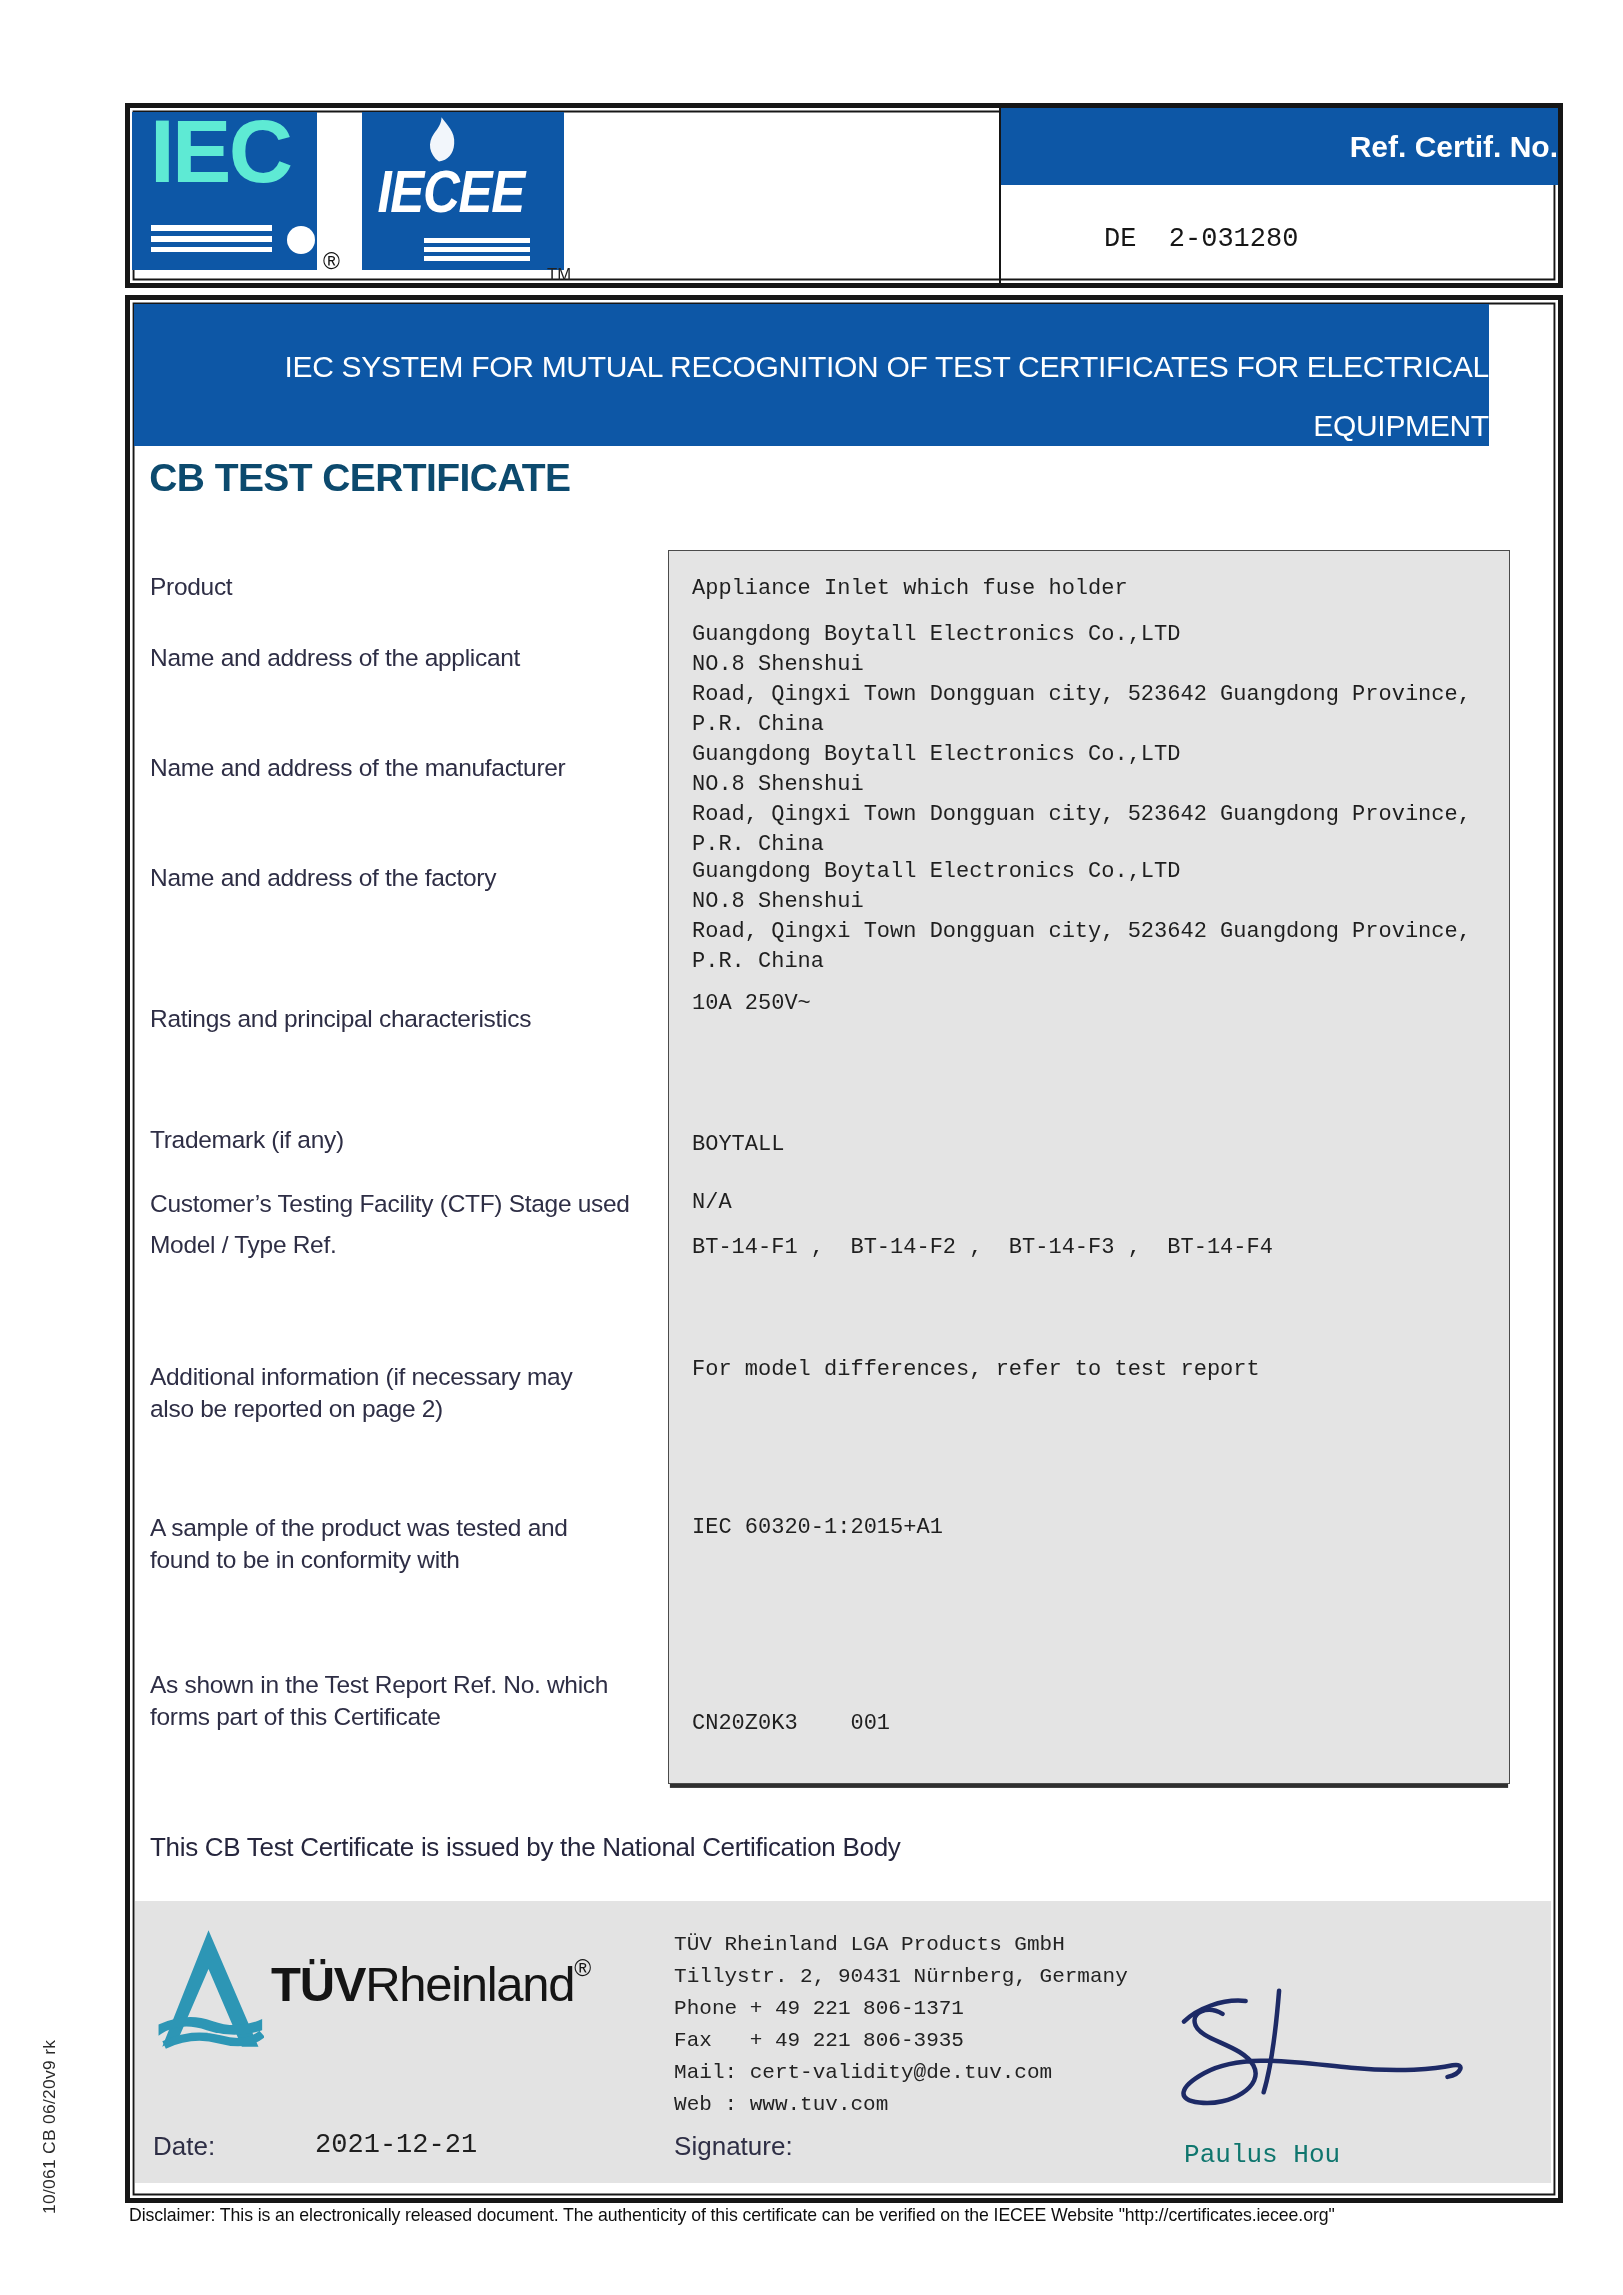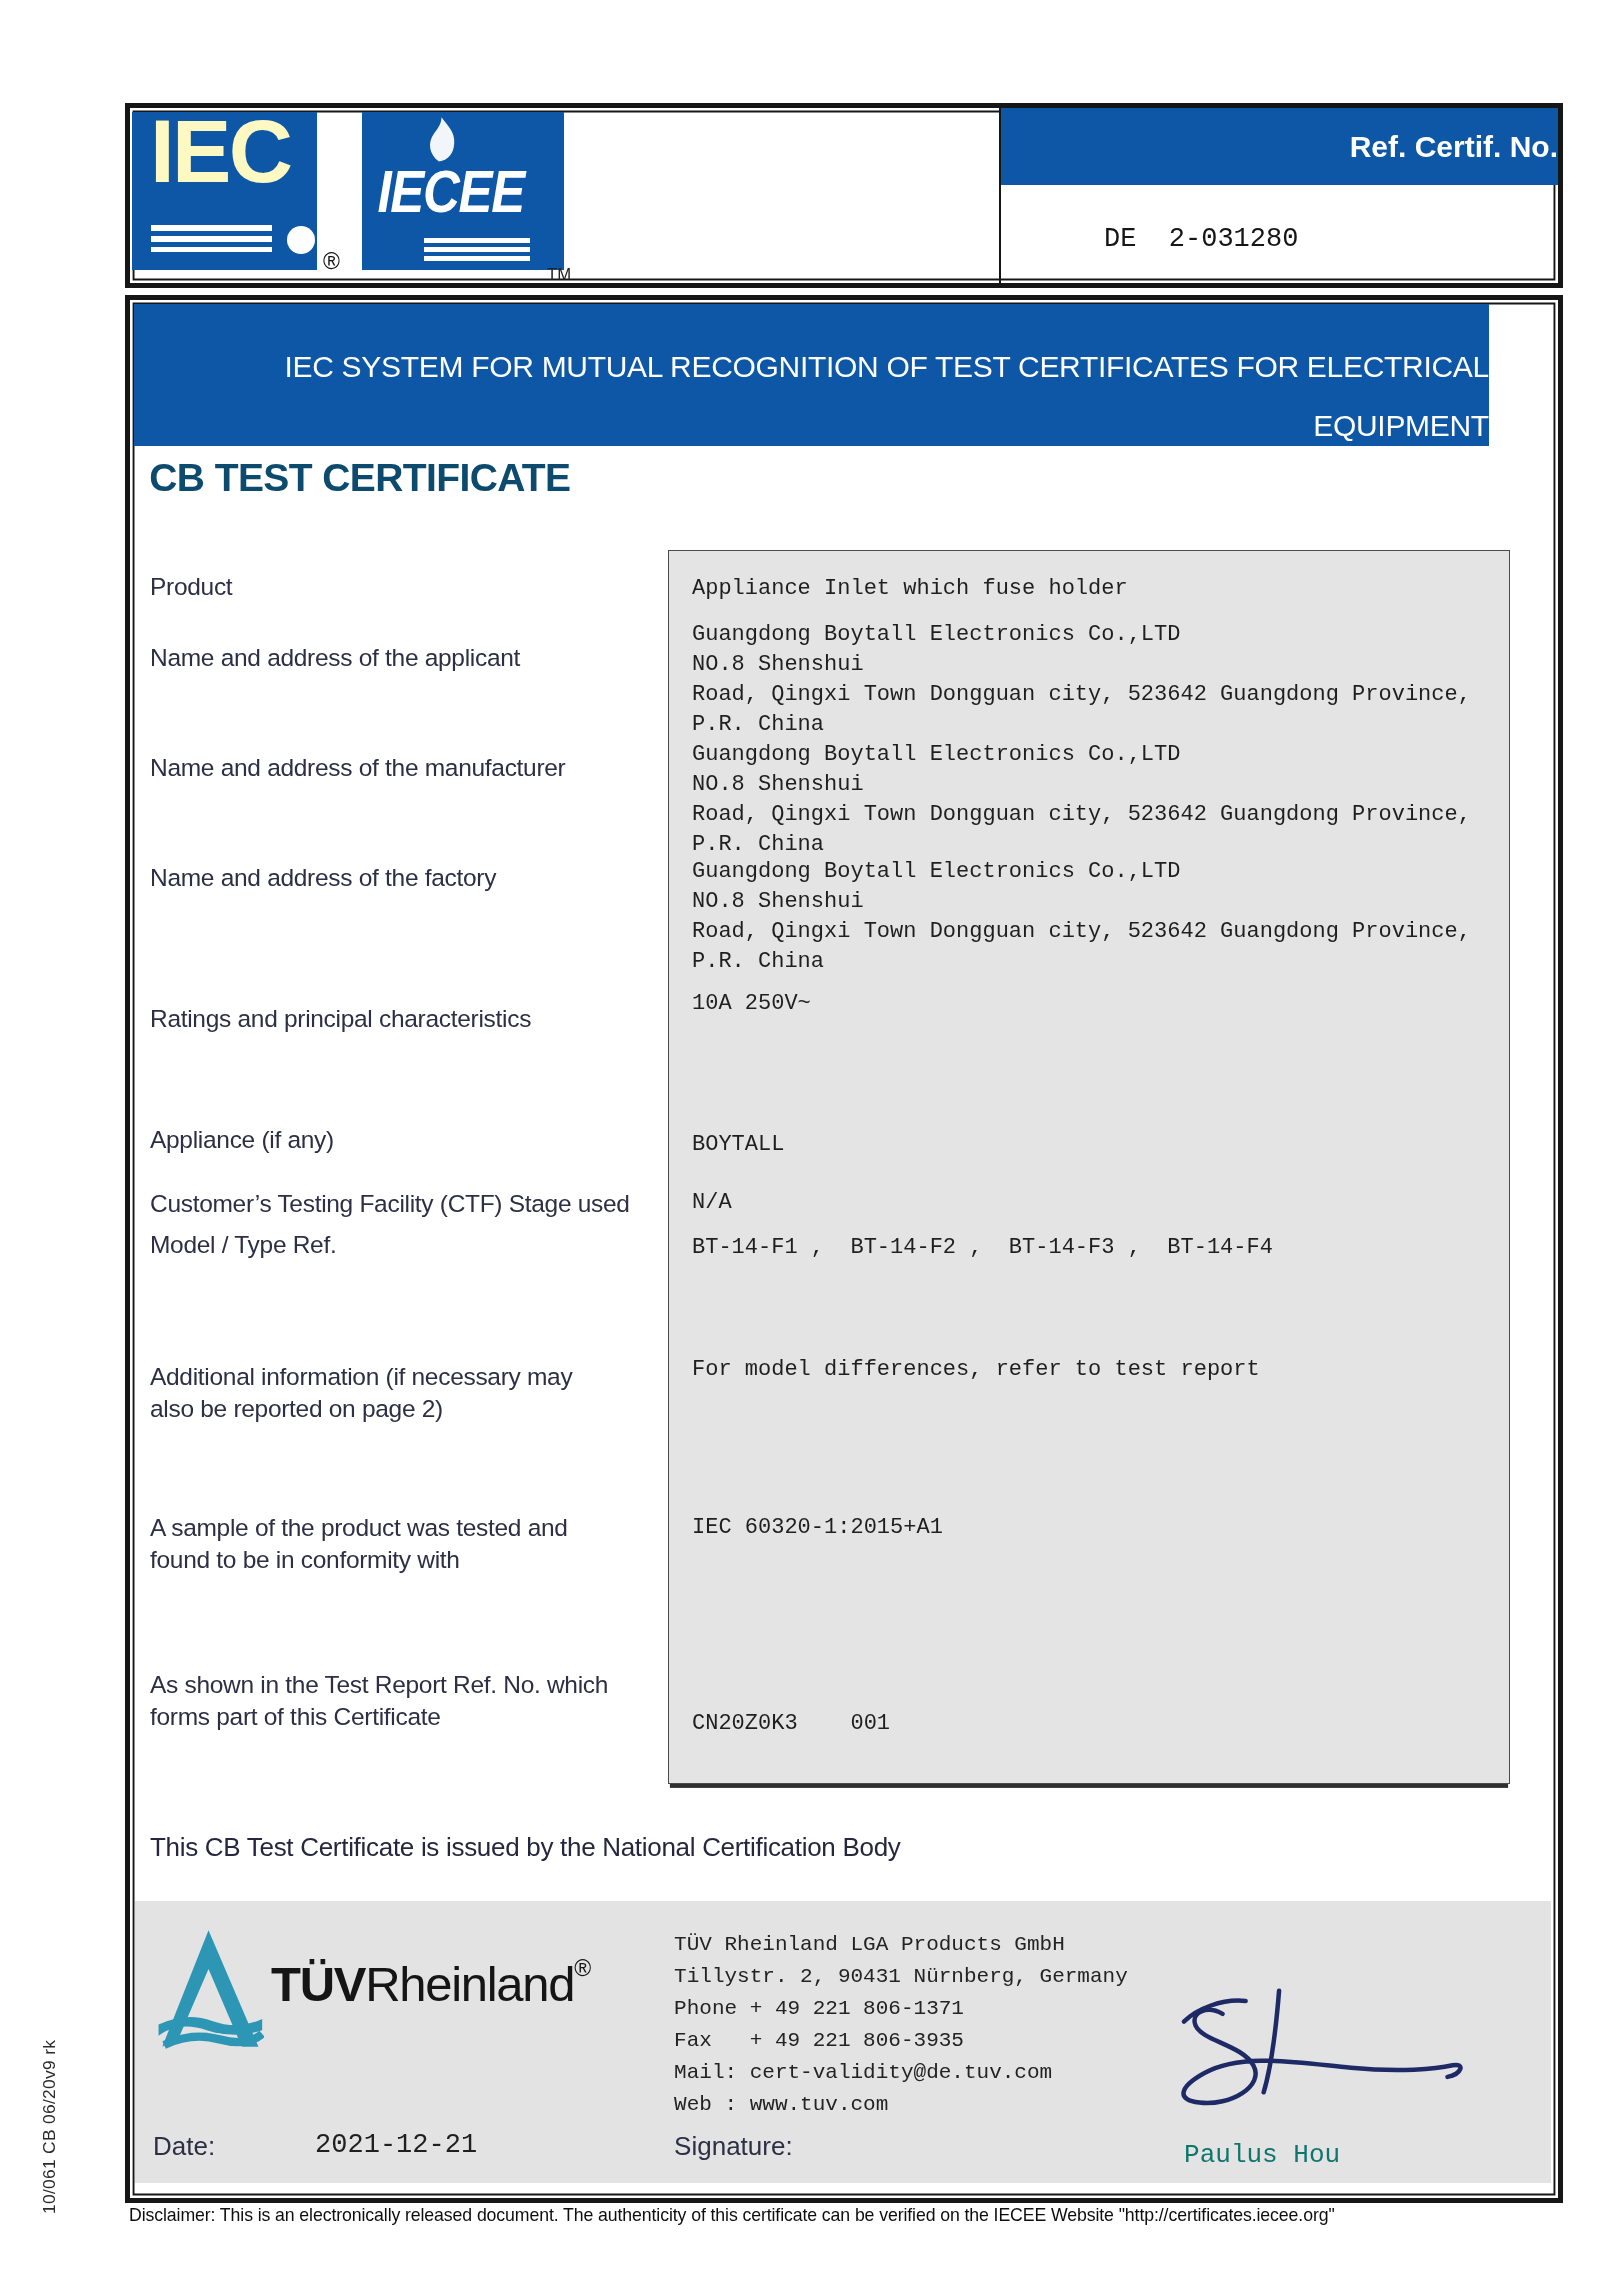--- a/index.html
+++ b/index.html
@@ -3,21 +3,21 @@
 <meta charset="utf-8">
 <style>
   html,body{margin:0;padding:0;background:#ffffff;}
   .page{position:relative;width:1623px;height:2295px;background:#ffffff;overflow:hidden;
         font-family:"Liberation Sans",sans-serif;color:#1c1c1c;}
   .box{position:absolute;background:#ffffff;border:5.1px solid #161616;box-sizing:border-box;
        box-shadow:inset 0 0 0 2.6px #ffffff, inset 0 0 0 4.5px #161616;}
   
   .header-box{left:125px;top:103px;width:1438px;height:185px;}
   .iec-panel{position:absolute;left:1.9px;top:3.9px;width:185px;height:158px;background:#0d57a6;}
-  .iec-text{position:absolute;left:18px;top:-11.6px;color:#fef9c3;font-weight:700;font-size:89px;
+  .iec-text{position:absolute;left:18px;top:-11.6px;color:#5eead4;font-weight:700;font-size:89px;
             letter-spacing:-2.6px;}
   .iec-lines{position:absolute;left:19.3px;top:113px;width:148px;}
   .iec-lines .bar{display:block;width:121px;height:5.8px;background:#ffffff;margin-bottom:5.1px;}
   .iec-dot{position:absolute;left:136px;top:1.3px;width:28px;height:28px;border-radius:50%;background:#ffffff;}
   .reg-mark{position:absolute;left:193px;top:140px;font-size:23px;color:#111111;}
   .iecee-panel{position:absolute;left:232px;top:3.9px;width:202px;height:158px;background:#0d57a6;overflow:hidden;}
   .iecee-flame{position:absolute;left:63px;top:5.1px;}
   .iecee-text{position:absolute;left:15.4px;top:50px;color:#ffffff;font-style:italic;font-weight:700;
               font-size:51px;letter-spacing:-1.3px;transform:scaleY(1.15);}
   .iecee-lines{position:absolute;left:62px;top:126px;}
@@ -111,21 +111,21 @@
       <div>(IECEE) CB SCHEME</div>
     </div>
 
     <h1 class="title">CB TEST CERTIFICATE</h1>
 
     <div class="label" style="top:271px">Product</div>
     <div class="label" style="top:342px">Name and address of the applicant</div>
     <div class="label" style="top:452px">Name and address of the manufacturer</div>
     <div class="label" style="top:562px">Name and address of the factory</div>
     <div class="label" style="top:703px">Ratings and principal characteristics</div>
-    <div class="label" style="top:824px">Appliance (if any)</div>
+    <div class="label" style="top:824px">Trademark (if any)</div>
     <div class="label" style="top:888px">Customer’s Testing Facility (CTF) Stage used</div>
     <div class="label" style="top:929px">Model / Type Ref.</div>
     <div class="label" style="top:1061px">Additional information (if necessary may
 also be reported on page 2)</div>
     <div class="label" style="top:1212px">A sample of the product was tested and
 found to be in conformity with</div>
     <div class="label" style="top:1369px">As shown in the Test Report Ref. No. which
 forms part of this Certificate</div>
 
     <div class="valuebox">

